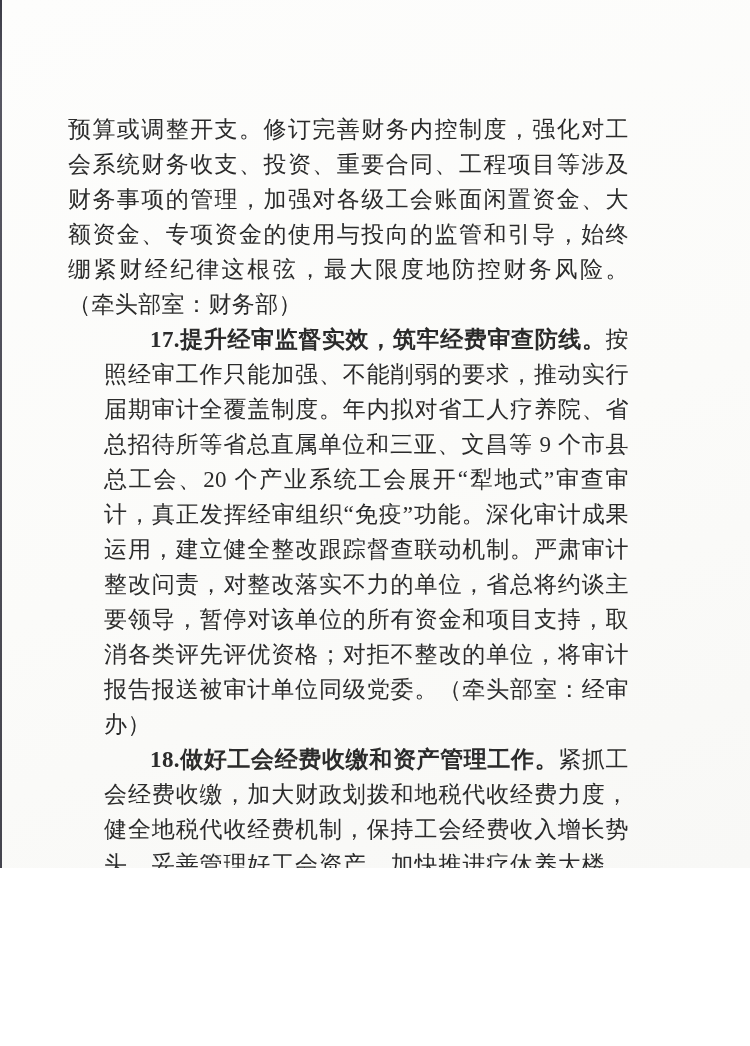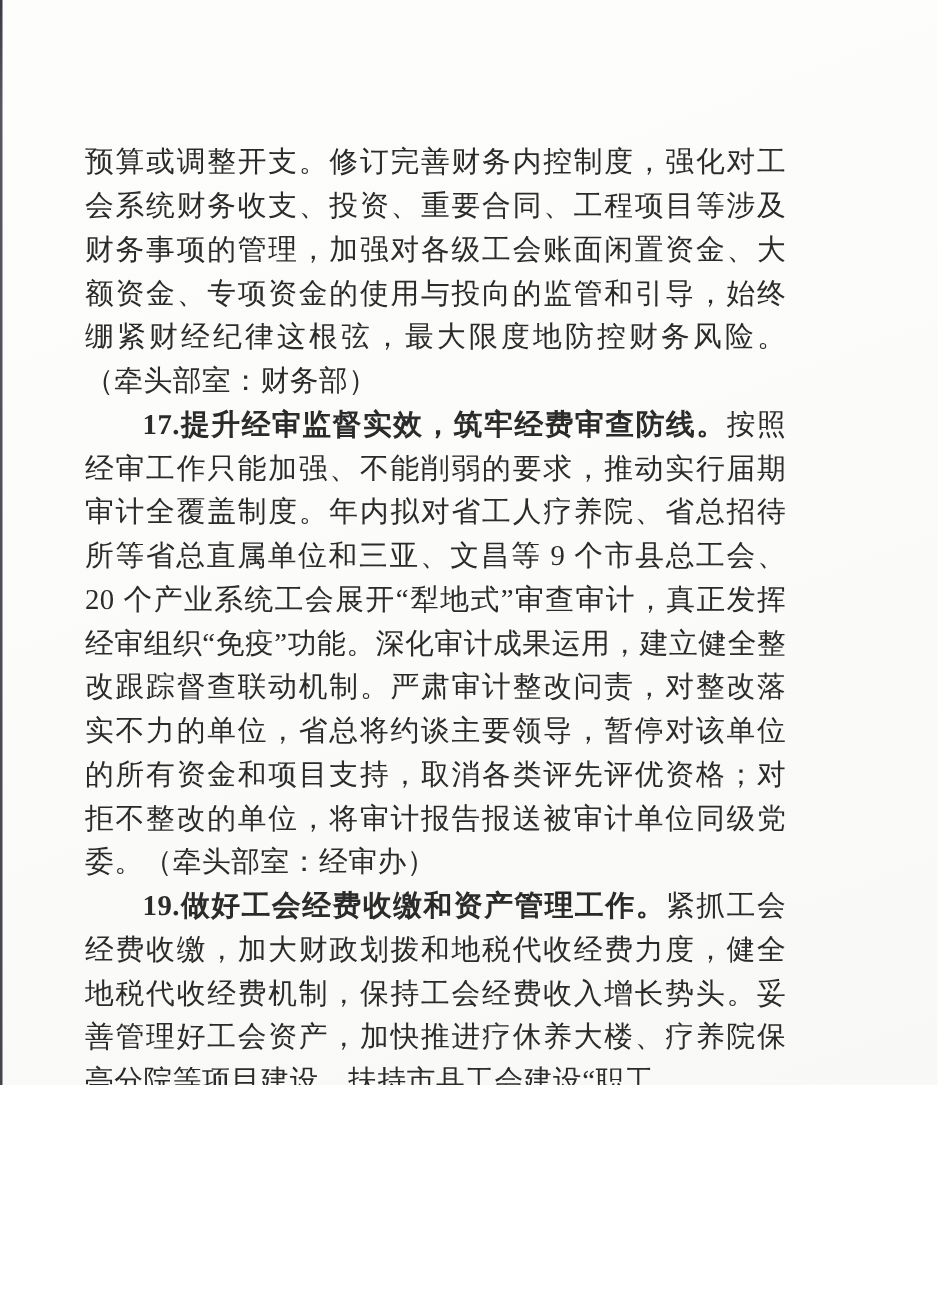--- a/index.html
+++ b/index.html
@@ -27,20 +27,21 @@
     letter-spacing: 0.4px;
     text-align: justify;
     text-align-last: left;
   }
   .doc-body p {
     margin: 0;
     padding: 0;
   }
   .doc-body p.indented {
     text-indent: 2em;
+    margin-left: 36px;
   }
   .para-lead {
     font-weight: bold;
   }
   .page-number {
     position: absolute;
     left: 570px;
     top: 951px;
     width: 70px;
     font-size: 16px;
@@ -118,21 +119,21 @@
     <p>
       <span class="para-body">预算或调整开支。修订完善财务内控制度，强化对工会系统财务收支、投资、重要合同、工程项目等涉及财务事项的管理，加强对各级工会账面闲置资金、大额资金、专项资金的使用与投向的监管和引导，始终绷紧财经纪律这根弦，最大限度地防控财务风险。（牵头部室：财务部）</span>
     </p>
 
     <p class="indented">
       <span class="para-lead">17.提升经审监督实效，筑牢经费审查防线。</span><span class="para-body">按照经审工作只能加强、不能削弱的要求，推动实行届期审计全覆盖制度。年内拟对省工人疗养院、省总招待所等省总直属单位和三亚、文昌等 9 个市县总工会、20 个产业系统工会展开“犁地式”审查审计，真正发挥经审组织“免疫”功能。深化审计成果运用，建立健全整改跟踪督查联动机制。严肃审计整改问责，对整改落实不力的单位，省总将约谈主要领导，暂停对该单位的所有资金和项目支持，取消各类评先评优资格；对拒不整改的单位，将审计报告报送被审计单位同级党委。（牵头部室：经审办）</span>
     </p>
 
 
     <p class="indented">
-      <span class="para-lead">19.做好工会经费收缴和资产管理工作。</span><span class="para-body">紧抓工会经费收缴，加大财政划拨和地税代收经费力度，健全地税代收经费机制，保持工会经费收入增长势头。妥善管理好工会资产，加快推进疗休养大楼、疗养院保亭分院等项目建设，扶持市县工会建设“职工</span>
+      <span class="para-lead">18.做好工会经费收缴和资产管理工作。</span><span class="para-body">紧抓工会经费收缴，加大财政划拨和地税代收经费力度，健全地税代收经费机制，保持工会经费收入增长势头。妥善管理好工会资产，加快推进疗休养大楼、疗养院保亭分院等项目建设，扶持市县工会建设“职工</span>
     </p>
 
   </div>
 
   <div class="page-number">– 7 –</div>
 
   <div class="edge-line-left"></div>
   <div class="edge-mark-bottom-left"></div>
   <div class="edge-strip-bottom"></div>
   <div class="smudge-bottom-right-1"></div>

